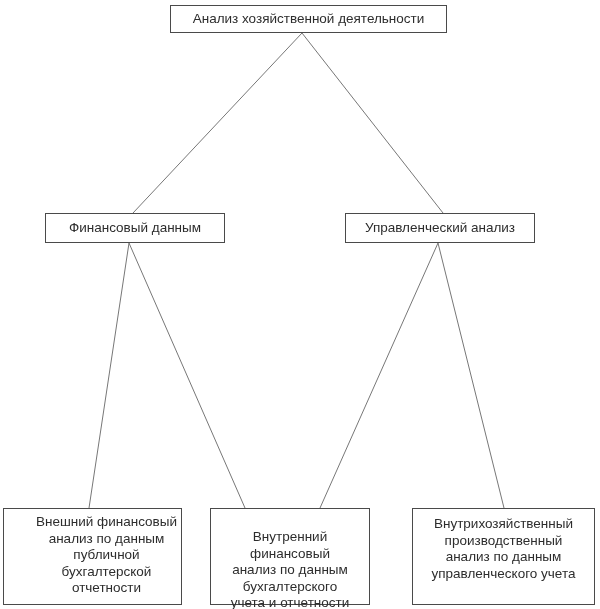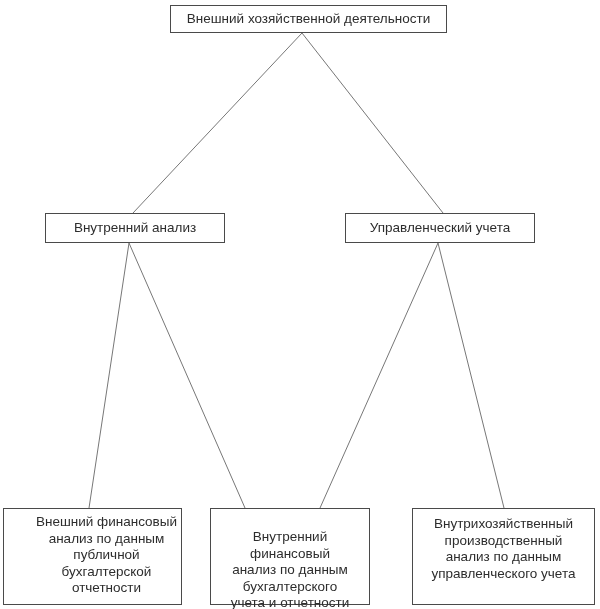--- a/index.html
+++ b/index.html
@@ -57,25 +57,25 @@
 
   <svg class="connectors" viewBox="0 0 600 609" xmlns="http://www.w3.org/2000/svg">
     <line x1="302" y1="33" x2="133" y2="213"></line>
     <line x1="302" y1="33" x2="443" y2="213"></line>
     <line x1="129" y1="243" x2="89" y2="508"></line>
     <line x1="129" y1="243" x2="245" y2="508"></line>
     <line x1="438" y1="243" x2="320" y2="508"></line>
     <line x1="438" y1="243" x2="504" y2="508"></line>
   </svg>
 
-  <div class="node single node-root">Внешний хозяйственной деятельности</div>
+  <div class="node single node-root">Анализ хозяйственной деятельности</div>
 
-  <div class="node single node-fin">Внутренний анализ</div>
+  <div class="node single node-fin">Финансовый данным</div>
 
-  <div class="node single node-mgr">Управленческий учета</div>
+  <div class="node single node-mgr">Управленческий анализ</div>
 
   <div class="node node-ext">Внешний финансовый
 анализ по данным
 публичной
 бухгалтерской
 отчетности</div>
 
   <div class="node node-int">Внутренний
 финансовый
 анализ по данным

